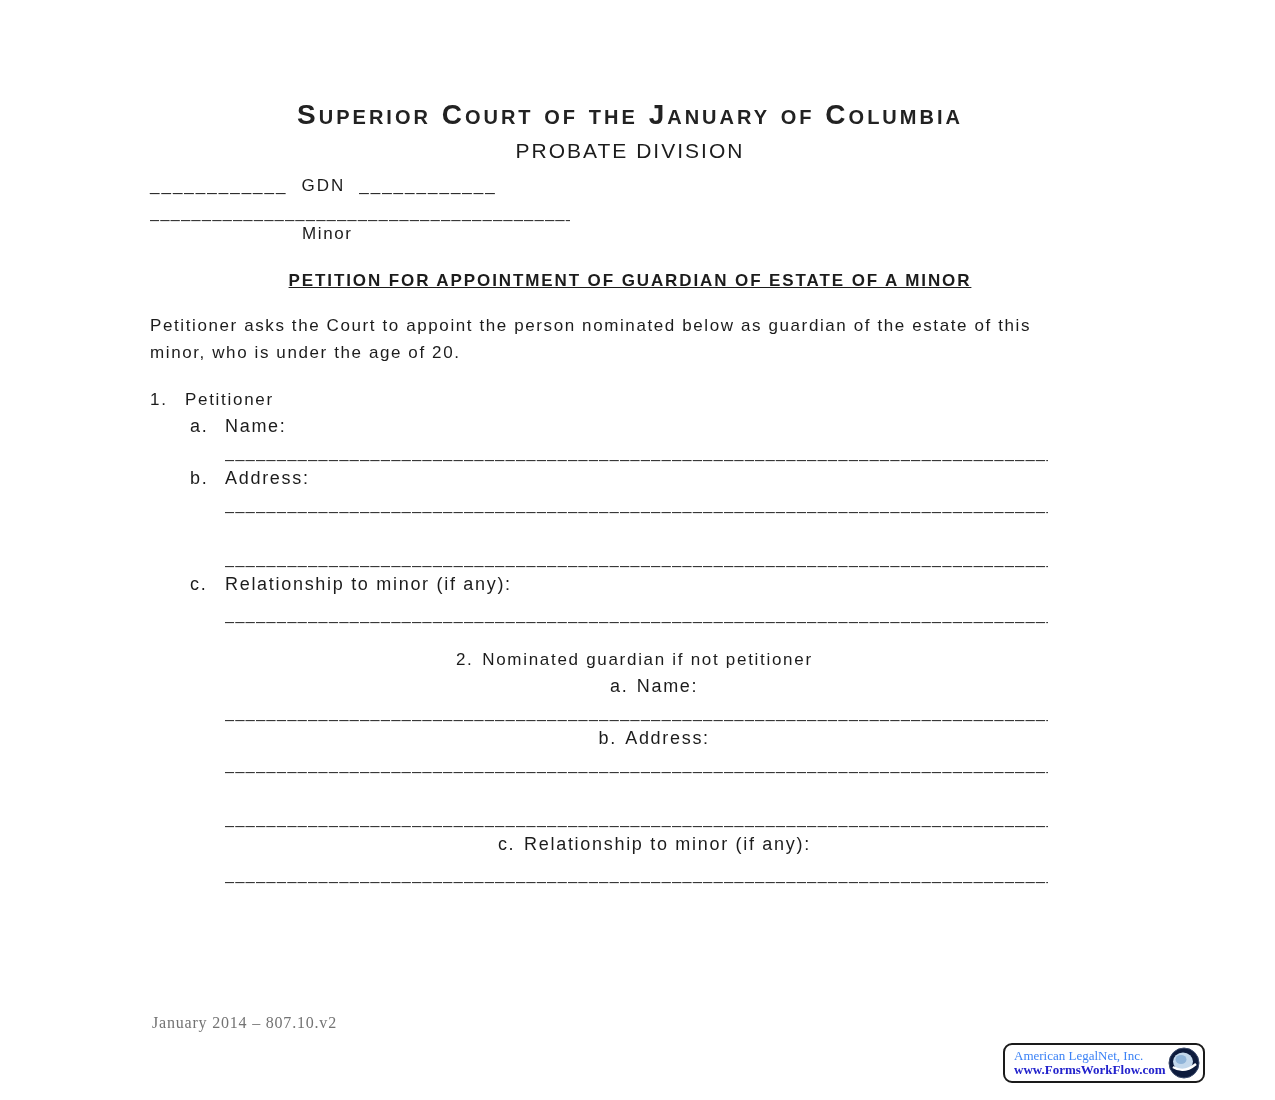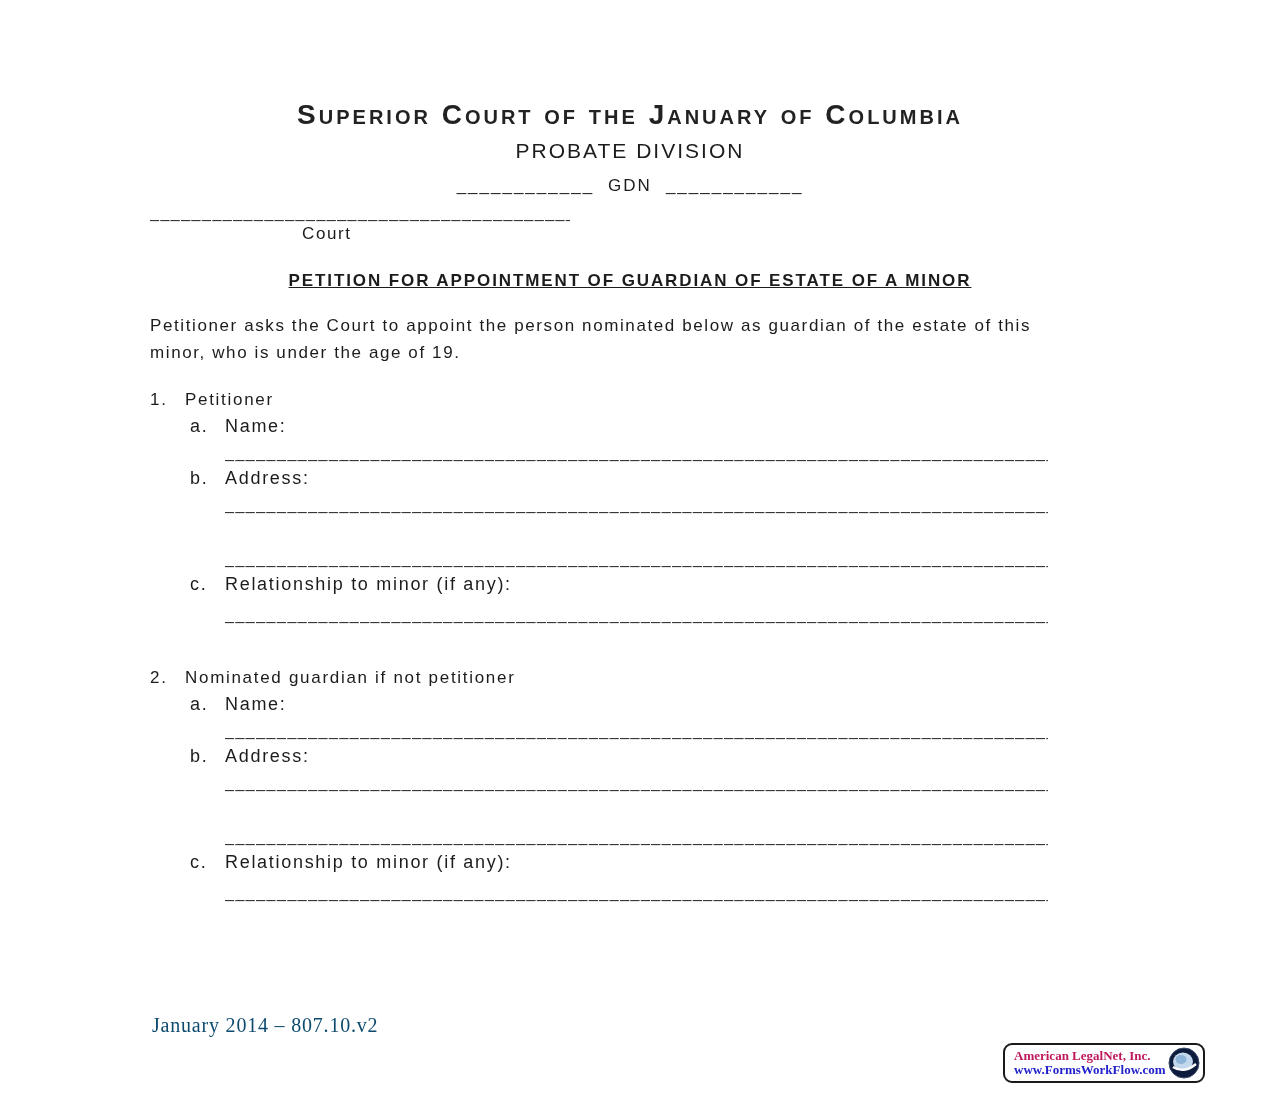--- a/index.html
+++ b/index.html
@@ -29,21 +29,21 @@
     color: #222;
   }
   .division {
     text-align: center;
     font-size: 21px;
     letter-spacing: 2px;
     line-height: 24px;
     margin-top: 9px;
   }
   .gdn-row {
-    text-align: center;
+    text-align: left;
     font-size: 17px;
     letter-spacing: 2px;
     margin-top: 13px;
     line-height: 20px;
     white-space: nowrap;
   }
   .gdn-row .gdn-label { margin: 0 14px; }
   .in-re {
     font-size: 17px;
     letter-spacing: 1.6px;
@@ -110,49 +110,49 @@
     overflow: hidden;
     white-space: nowrap;
     font-size: 16px;
     letter-spacing: 1.5px;
     color: #2b2b2b;
   }
   .mt6  { margin-top: 6px; }
   .mt10 { margin-top: 10px; }
   .mt34 { margin-top: 34px; }
   .sec1 { margin-top: 22px; }
-  .sec2 { margin-top: 40px; }
+  .sec2 { margin-top: 22px; text-align: center; }
   .footer-version {
     position: absolute;
     left: 152px;
     top: 1014px;
     font-family: "Liberation Serif", serif;
-    font-size: 20px;
+    font-size: 16px;
     letter-spacing: 0.8px;
-    color: #0c4a6e;
+    color: #737373;
   }
   .vendor-box {
     position: absolute;
     right: 70px;
     top: 1043px;
     width: 202px;
     height: 40px;
     border: 2px solid #1a1a1a;
     border-radius: 9px;
     background: #fff;
     display: flex;
     align-items: center;
     padding: 2px 5px 2px 9px;
   }
   .vendor-text { flex: 1; line-height: 14px; }
   .vendor-name {
     font-family: "Liberation Serif", serif;
-    font-weight: bold;
+    font-weight: normal;
     font-size: 13px;
-    color: #be185d;
+    color: #3b82f6;
     white-space: nowrap;
   }
   .vendor-link {
     font-family: "Liberation Serif", serif;
     font-weight: bold;
     font-size: 13px;
     color: #2222cc;
     white-space: nowrap;
   }
   .globe { width: 32px; height: 32px; flex: 0 0 auto; margin-left: 2px; }
@@ -164,25 +164,25 @@
   <div class="content">
 
     <div class="court-title">Superior Court of the January of Columbia</div>
     <div class="division">PROBATE DIVISION</div>
 
     <div class="gdn-row">
       <span>____________</span><span class="gdn-label">GDN</span><span>____________</span>
     </div>
 
     <div class="estate-blank">____________________________________________</div>
-    <div class="minor">Court</div>
+    <div class="minor">Minor</div>
 
     <div class="main-heading">PETITION FOR APPOINTMENT OF GUARDIAN OF ESTATE OF A MINOR</div>
 
-    <div class="intro">Petitioner asks the Court to appoint the person nominated below as guardian of the estate of this minor, who is under the age of 19.</div>
+    <div class="intro">Petitioner asks the Court to appoint the person nominated below as guardian of the estate of this minor, who is under the age of 20.</div>
 
     <div class="section sec1">
       <div class="sec-title">
         <span class="sec-num">1.</span><span>Petitioner</span>
       </div>
       <div class="item-label">
         <span class="item-letter">a.</span><span>Name:</span>
       </div>
       <div class="blank-line mt6">____________________________________________________________________________________________________</div>
       <div class="item-label">

